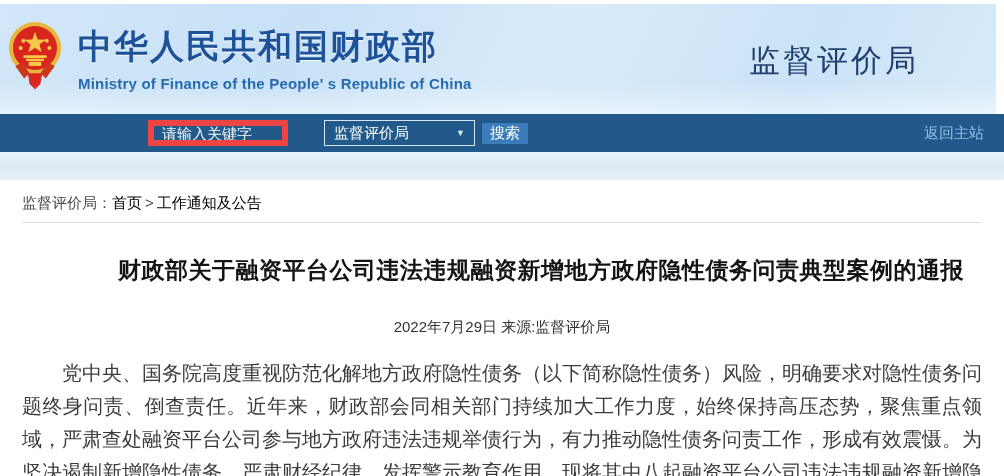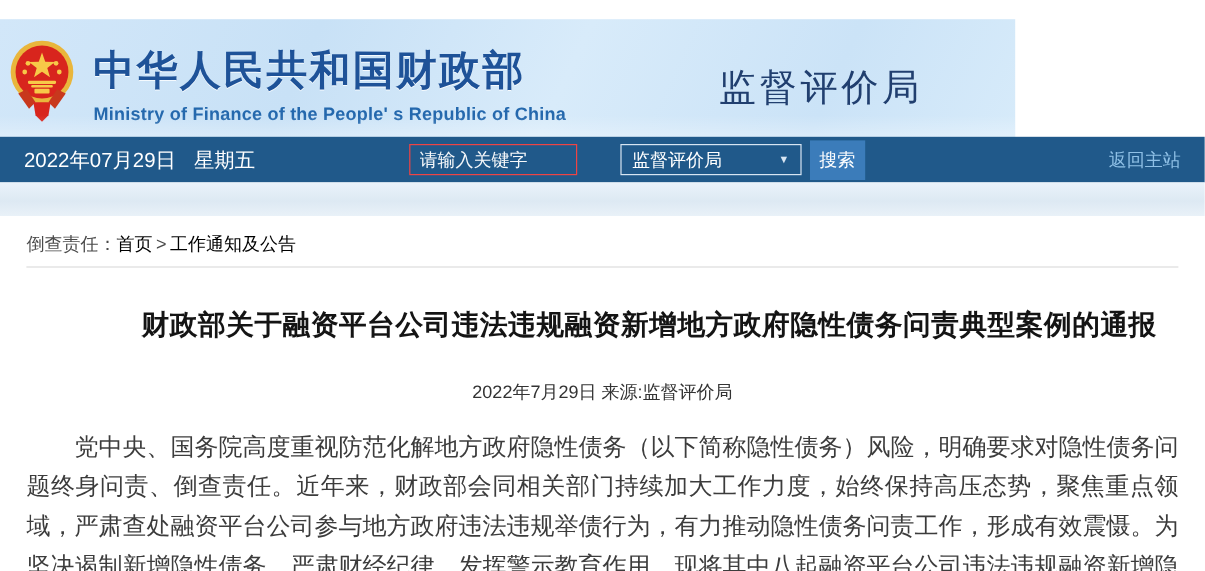--- a/index.html
+++ b/index.html
@@ -1,21 +1,21 @@
 <!DOCTYPE html>
 <html><head>
 <meta charset="utf-8">
 <style>
   * { margin:0; padding:0; box-sizing:border-box; }
   html,body { width:1004px; height:476px; overflow:hidden; }
   body { font-family:"Liberation Sans","DejaVu Sans",sans-serif; background:#fff; position:relative; }
 
   
   .banner{
-    position:absolute; left:0; top:16px; width:846px; height:114px;
+    position:absolute; left:0; top:4px; width:996px; height:114px;
     background:linear-gradient(115deg,#d2e7f9 0%,#c8e1f6 30%,#d8ebfa 55%,#cbe3f7 80%,#d7ebfa 100%);
   }
   .banner::after{ 
     content:""; position:absolute; left:0; bottom:0; width:100%; height:34px;
     background:linear-gradient(180deg,rgba(255,255,255,0),rgba(255,255,255,.55));
   }
   .emblem{ position:absolute; left:8px; top:15px; width:54px; height:76px; }
   .brand{ position:absolute; left:78px; top:20px; }
   .brand-cn{
     font-size:34px; font-weight:700; color:#1e5298; letter-spacing:2px;
@@ -31,31 +31,31 @@
 
   
   .navbar{
     position:absolute; left:0; top:114px; width:1004px; height:38px;
     background:#20598a; display:flex; align-items:center; padding:0 20px;
   }
   .nav-date{ font-size:17px; color:#ffffff; white-space:nowrap; }
   .nav-date .weekday{ margin-left:15px; }
   .search-input{
     margin-left:128px; width:140px; height:26px; background:transparent;
-    border:1px solid #ef4444; color:#fff; font-size:15px; padding:0 8px; outline:none;
+    border:6px solid #ef4444; color:#fff; font-size:15px; padding:0 8px; outline:none;
     font-family:"Liberation Sans","DejaVu Sans",sans-serif;
   }
   .search-input::placeholder{ color:#ffffff; opacity:.96; }
   .scope-select{
     margin-left:36px; width:151px; height:26px; border:1px solid #d7e5f2;
     display:flex; align-items:center; padding:0 9px; color:#fff; font-size:15px; cursor:pointer;
   }
   .scope-select .caret{ margin-left:auto; font-size:9px; color:#d8e6f3; }
   .search-btn{
-    margin-left:7px; width:46px; height:33px; background:#3b7cba; border:none;
+    margin-left:7px; width:46px; height:21px; background:#3b7cba; border:none;
     color:#fff; font-size:15px; cursor:pointer; display:flex; align-items:center; justify-content:center;
     font-family:"Liberation Sans","DejaVu Sans",sans-serif;
   }
   .home-link{ margin-left:auto; font-size:15px; color:#8fc0e6; text-decoration:none; cursor:pointer; }
 
   
   .substrip{
     position:absolute; left:0; top:152px; width:1004px; height:28px;
     background:linear-gradient(180deg,#eaf3fb 0%,#dde9f3 55%,#e9f1f8 100%);
   }
@@ -99,42 +99,39 @@
 
   <div class="brand">
     <div class="brand-cn">中华人民共和国财政部</div>
     <div class="brand-en">Ministry of Finance of the People' s Republic of China</div>
   </div>
 
   <div class="dept">监督评价局</div>
 </div>
 
 <div class="navbar">
-  <div class="nav-date">
-    <span>2022年07月29日</span><span class="weekday">星期五</span>
-  </div>
 
   <input class="search-input" type="text" placeholder="请输入关键字" style="">
 
   <div class="scope-select">
     <span>监督评价局</span>
     <span class="caret">▼</span>
   </div>
 
   <button class="search-btn">搜索</button>
 
   <a class="home-link">返回主站</a>
 </div>
 
 <div class="substrip"></div>
 
 <div class="content">
 
   <div class="breadcrumb">
-    <span>倒查责任：</span><a>首页</a><span class="sep">&gt;</span><a>工作通知及公告</a>
+    <span>监督评价局：</span><a>首页</a><span class="sep">&gt;</span><a>工作通知及公告</a>
   </div>
 
   <div class="divider"></div>
 
   <h1 class="article-title">财政部关于融资平台公司违法违规融资新增地方政府隐性债务问责典型案例的通报</h1>
 
   <div class="article-meta">2022年7月29日 来源:监督评价局</div>
 
   <div class="article-body">
     <p>党中央、国务院高度重视防范化解地方政府隐性债务（以下简称隐性债务）风险，明确要求对隐性债务问题终身问责、倒查责任。近年来，财政部会同相关部门持续加大工作力度，始终保持高压态势，聚焦重点领域，严肃查处融资平台公司参与地方政府违法违规举债行为，有力推动隐性债务问责工作，形成有效震慑。为坚决遏制新增隐性债务，严肃财经纪律，发挥警示教育作用，现将其中八起融资平台公司违法违规融资新增隐性债务问责典型案例通报如下：</p>

